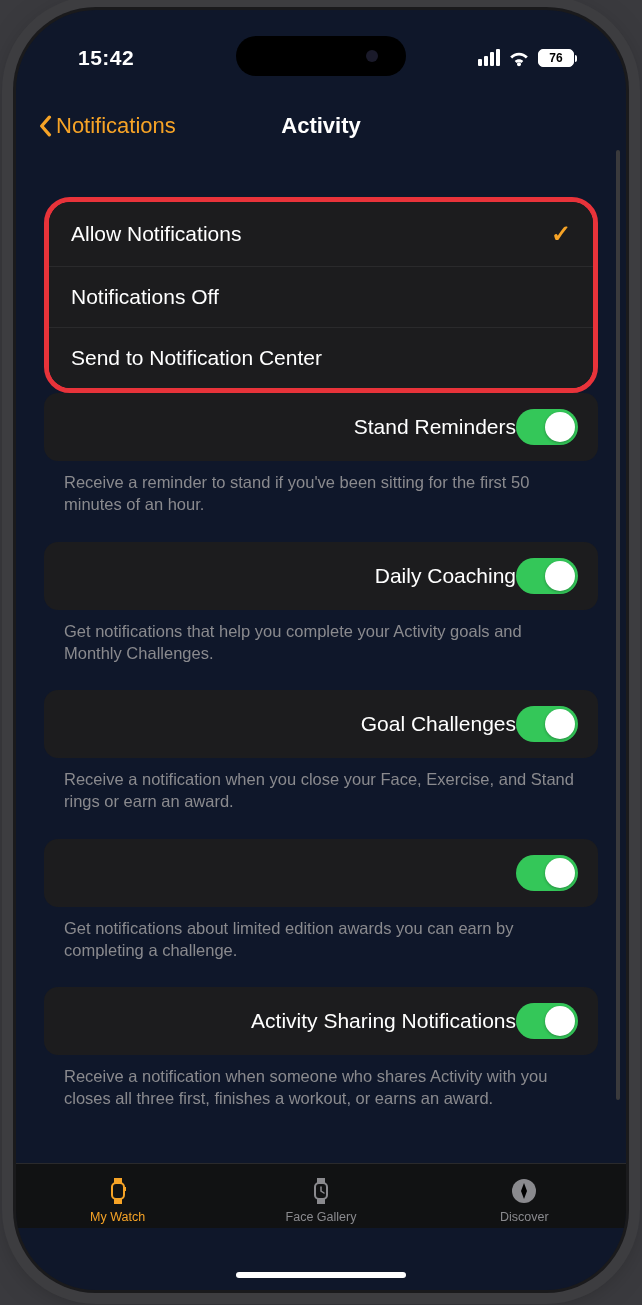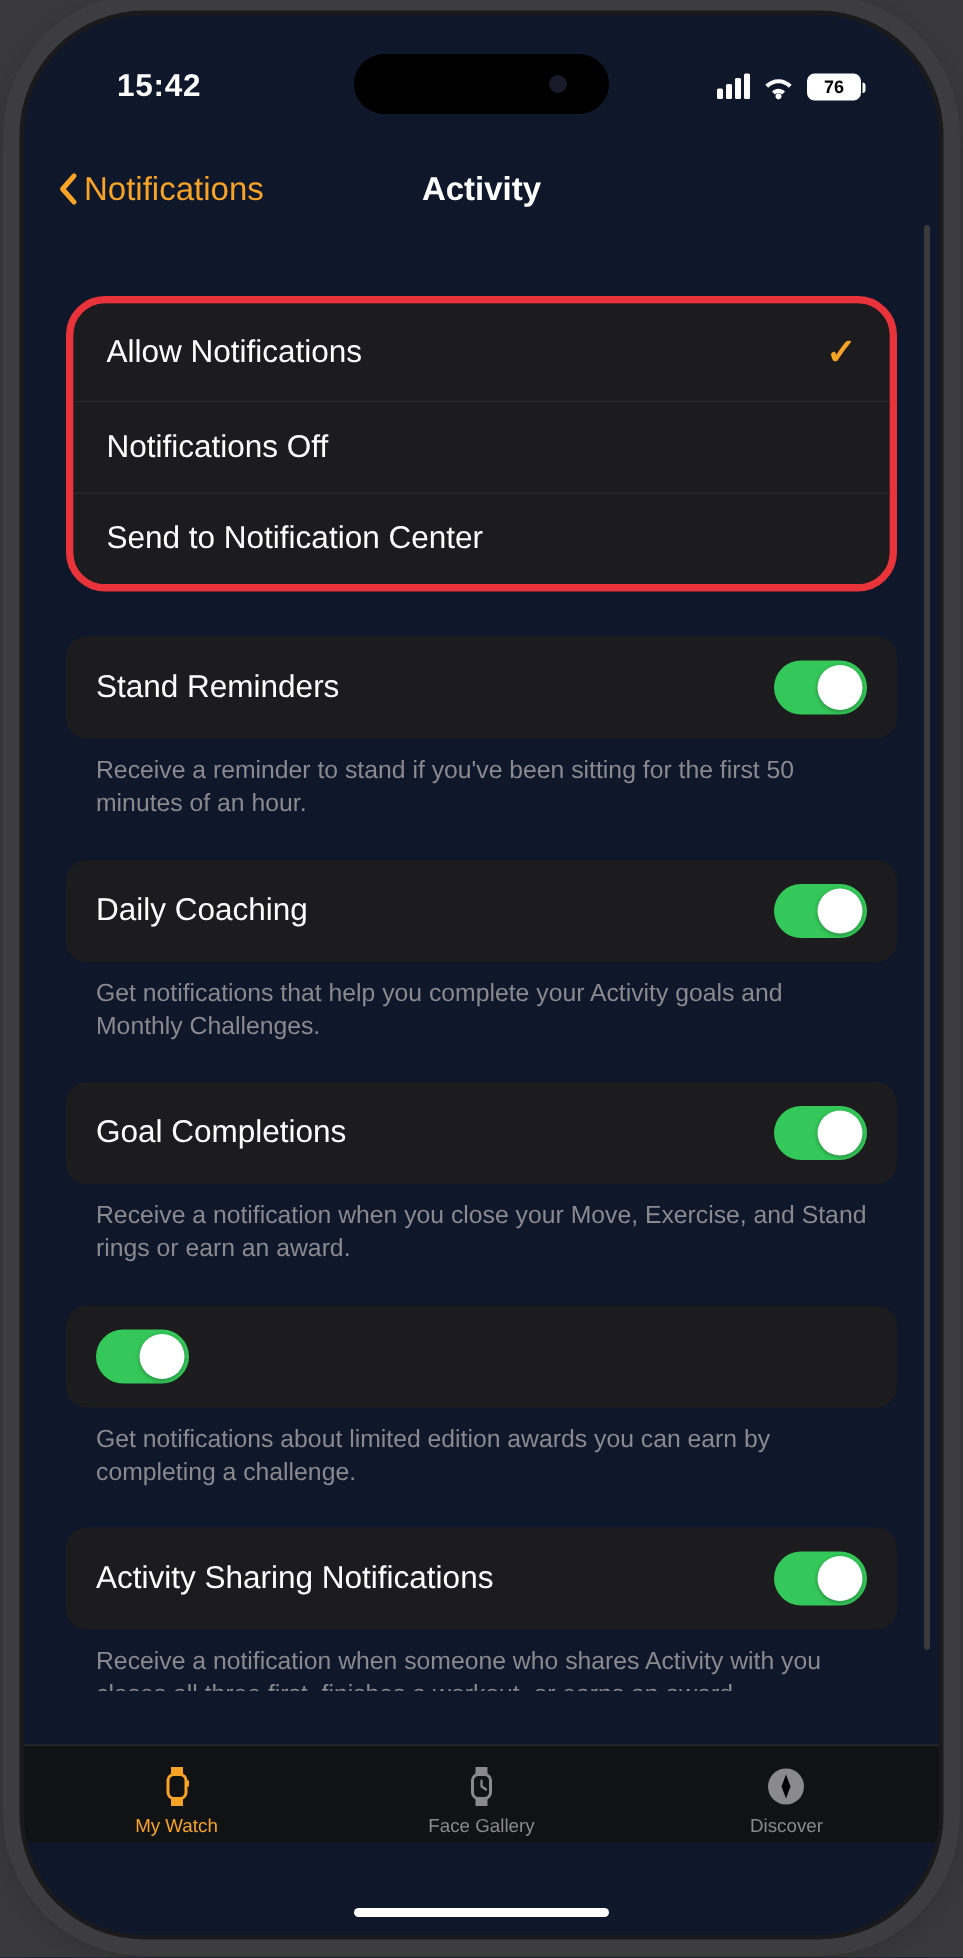--- a/index.html
+++ b/index.html
@@ -95,21 +95,20 @@
 
     .content {
       flex: 1;
       overflow-y: auto;
       padding: 0 28px;
     }
 
     .highlight-group {
       border: 5px solid #e8333a;
       border-radius: 26px;
-      margin-bottom: 30px;
       overflow: hidden;
     }
     .option-row {
       background: #1c1c1e;
       padding: 18px 22px;
       display: flex;
       justify-content: space-between;
       align-items: center;
       color: #fff;
       font-size: 21px;
@@ -118,21 +117,21 @@
     }
     .option-row:last-child { border-bottom: none; }
     .checkmark { color: #f6a326; font-size: 24px; font-weight: 700; }
 
     .setting-block { margin-bottom: 26px; }
     .setting-row {
       background: #1c1c1e;
       border-radius: 14px;
       padding: 16px 20px;
       display: flex;
-      justify-content: space-between;
+      justify-content: flex-end;
       align-items: center;
     }
     .setting-label { color: #fff; font-size: 21px; }
     .setting-desc { color: #8a8a8e; font-size: 16.5px; padding: 10px 20px 0 20px; line-height: 1.35; }
 
     .toggle {
       width: 62px; height: 36px;
       background: #34c759;
       border-radius: 18px;
       position: relative;
@@ -252,24 +251,24 @@
       <div class="setting-block">
         <div class="setting-row">
           <span class="setting-label">Daily Coaching</span>
           <div class="toggle"></div>
         </div>
         <div class="setting-desc">Get notifications that help you complete your Activity goals and Monthly Challenges.</div>
       </div>
 
       <div class="setting-block">
         <div class="setting-row">
-          <span class="setting-label">Goal Completions</span>
-          <div class="toggle"></div>
-        </div>
-        <div class="setting-desc">Receive a notification when you close your Move, Exercise, and Stand rings or earn an award.</div>
+          <span class="setting-label">Goal Challenges</span>
+          <div class="toggle"></div>
+        </div>
+        <div class="setting-desc">Receive a notification when you close your Face, Exercise, and Stand rings or earn an award.</div>
       </div>
 
       <div class="setting-block">
         <div class="setting-row">
           <div class="toggle"></div>
         </div>
         <div class="setting-desc">Get notifications about limited edition awards you can earn by completing a challenge.</div>
       </div>
 
       <div class="setting-block">

